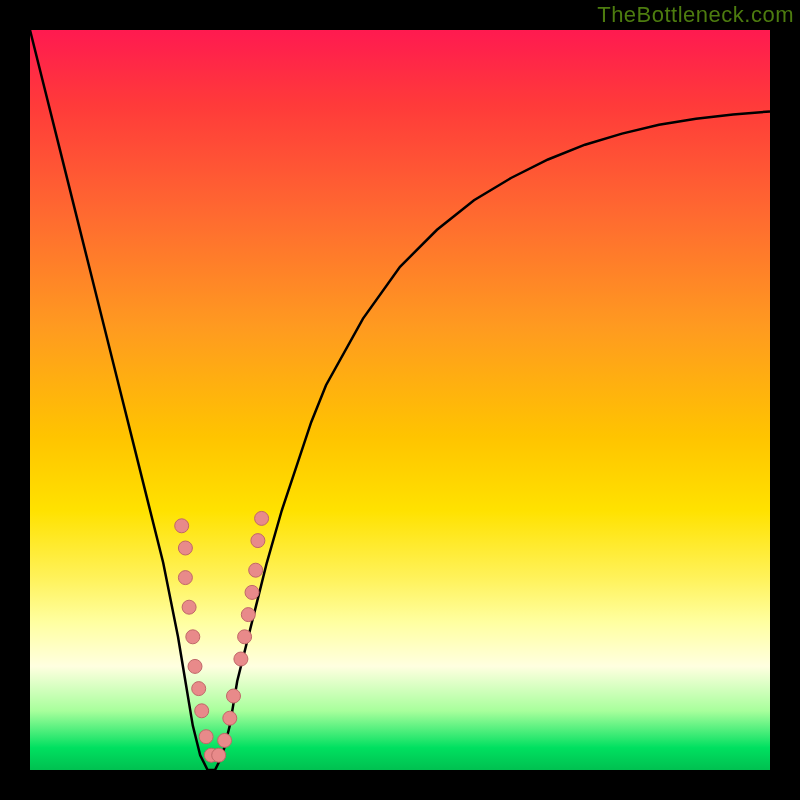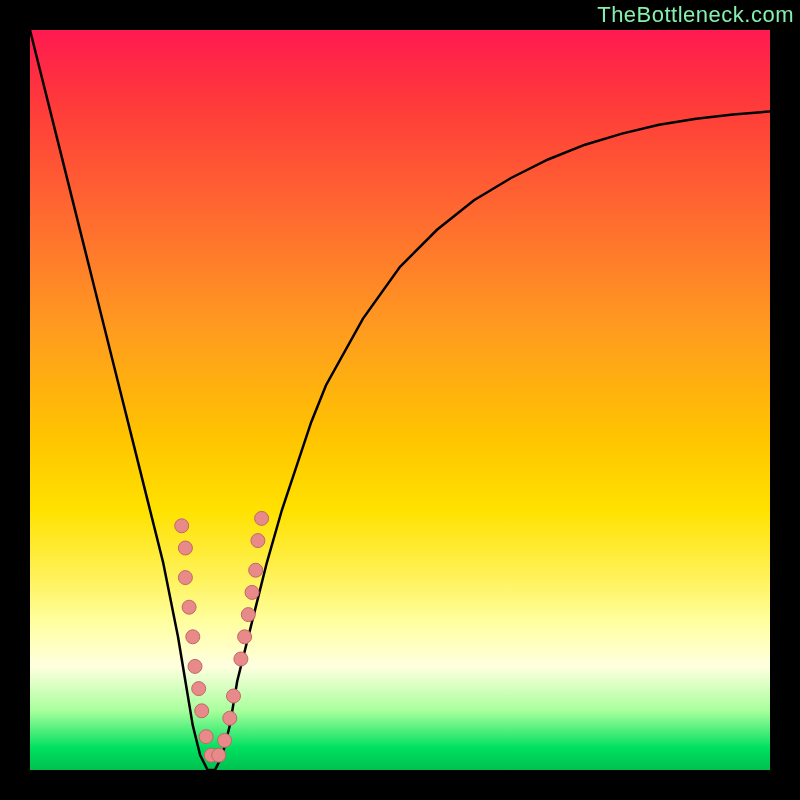--- a/index.html
+++ b/index.html
@@ -36,21 +36,21 @@
       #ffffe0 86%,
       #a8ff9c 92%,
       #00e060 97%,
       #00c050 100%
     );
   }
   .watermark {
     position: absolute;
     top: 2px;
     right: 6px;
-    color: #86efac;
+    color: #4d7c0f;
     font-size: 22px;
     font-weight: 500;
     letter-spacing: 0.5px;
     user-select: none;
   }
   svg.curve {
     position: absolute;
     left: 0;
     top: 0;
     width: 740px;

